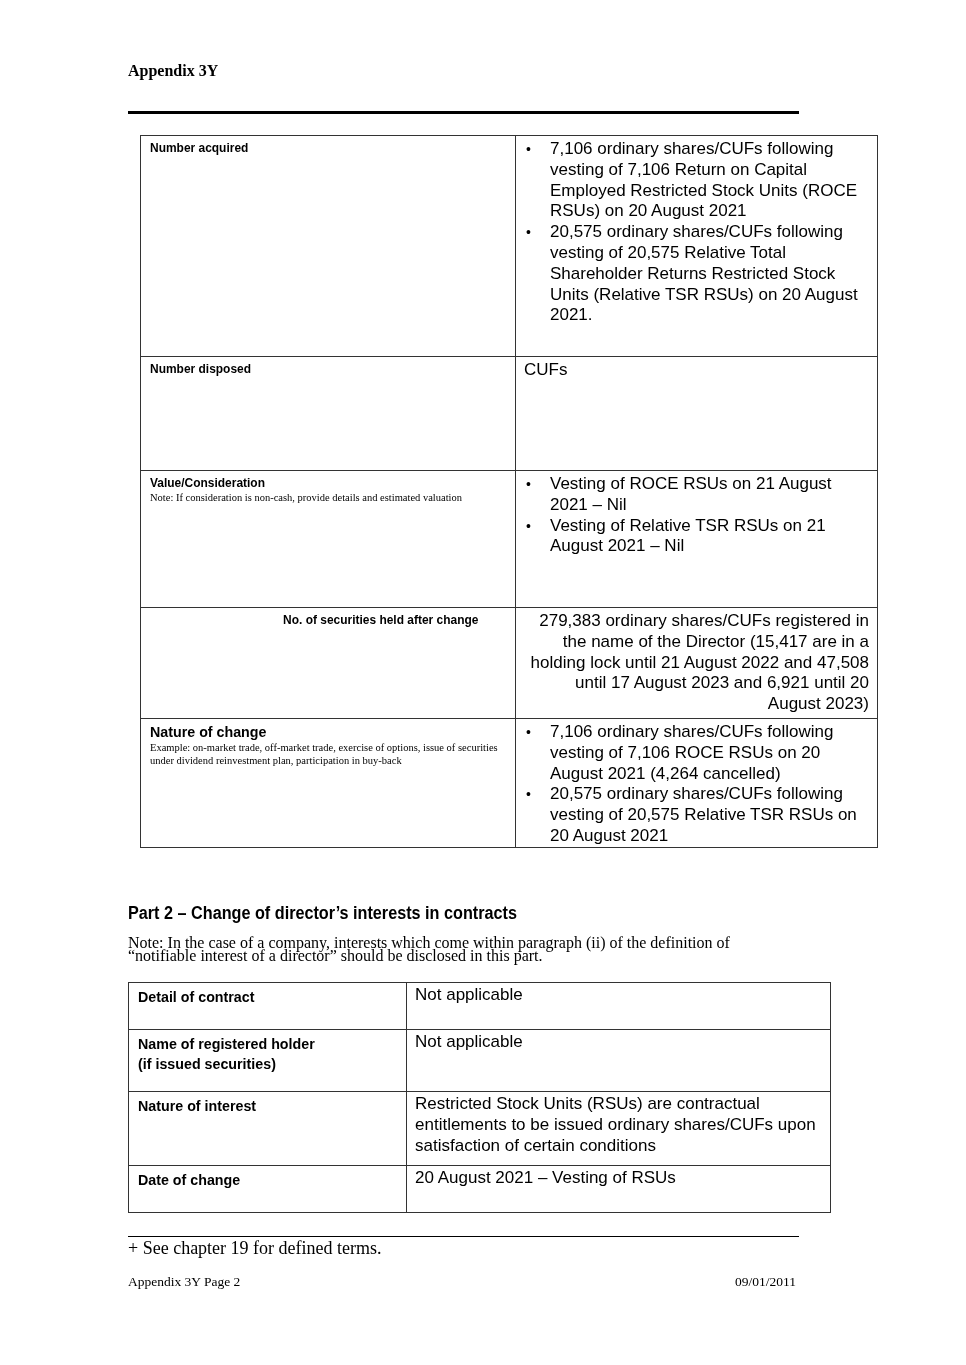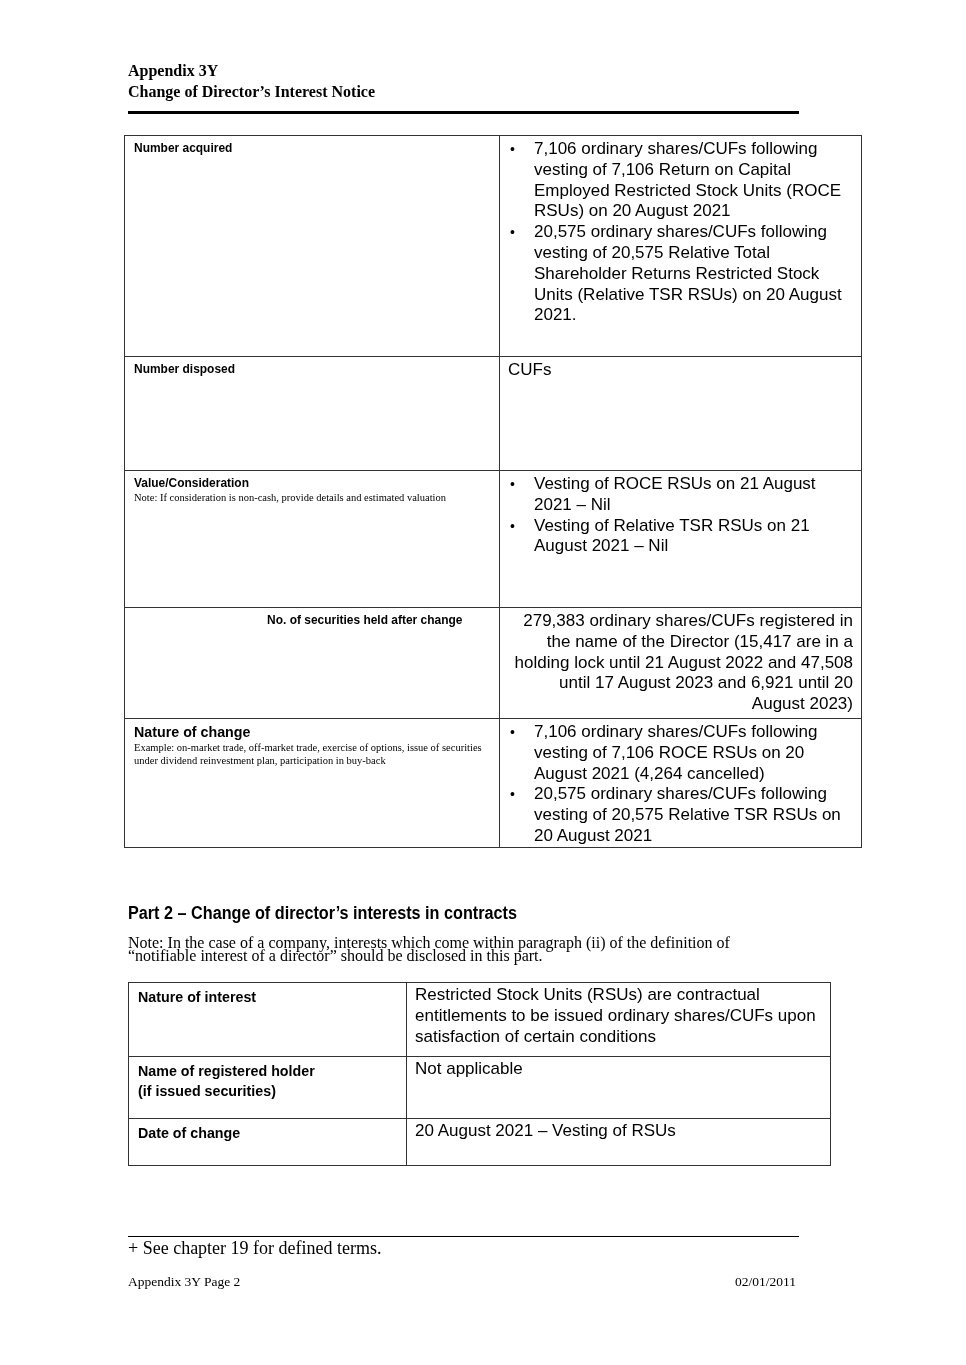--- a/index.html
+++ b/index.html
@@ -40,21 +40,21 @@
       position: absolute;
       border-collapse: collapse;
       table-layout: fixed;
     }
     table.grid td {
       border: 1px solid #333;
       vertical-align: top;
       padding: 0;
     }
     #table1 {
-      left: 124px;
+      left: 140px;
       top: 135px;
       width: 703px;
     }
     #table1 td.lab { width: 357px; padding: 4px 8px 0 9px; }
     #table1 td.val { width: 345px; padding: 3px 8px 0 8px; }
 
     .lab-title {
       font-family: "Liberation Sans", sans-serif;
       font-weight: bold;
       font-size: 13px;
@@ -156,21 +156,20 @@
       font-family: "Liberation Serif", serif;
       font-size: 13.5px;
       line-height: 16px;
     }
   </style>
 </head>
 <body>
 
 <div id="header">
   <div class="h-line">Appendix 3Y</div>
-  <div class="h-line">Change of Director’s Interest Notice</div>
 </div>
 <div id="header-rule"></div>
 
 <table id="table1" class="grid">
   <tbody>
       <tr style="height:221px;">
     <td class="lab">
       <div class="lab-title">Number acquired</div>
     </td>
     <td class="val">
@@ -221,44 +220,52 @@
     </td>
   </tr>
 </tbody>
   </table>
 
 <div id="part2-title">Part 2 – Change of director’s interests in contracts</div>
 <div id="part2-note">Note: In the case of a company, interests which come within paragraph (ii) of the definition of “notifiable interest of a director” should be disclosed in this part.</div>
 
 <table id="table2" class="grid">
   <tbody>
-  <tr style="height:74px;">
-    <td class="lab">
-      <div class="lab-title">Nature of interest</div>
-    </td>
-    <td class="val">
-      <div class="val-text">Restricted Stock Units (RSUs) are contractual entitlements to be issued ordinary shares/CUFs upon satisfaction of certain conditions</div>
+      <tr style="height:47px;">
+    <td class="lab">
+      <div class="lab-title">Detail of contract</div>
+    </td>
+    <td class="val">
+      <div class="val-text">Not applicable</div>
     </td>
   </tr>
   <tr style="height:62px;">
     <td class="lab">
       <div class="lab-title">Name of registered holder</div>
       <div class="lab-title">(if issued securities)</div>
     </td>
     <td class="val">
       <div class="val-text">Not applicable</div>
+    </td>
+  </tr>
+  <tr style="height:74px;">
+    <td class="lab">
+      <div class="lab-title">Nature of interest</div>
+    </td>
+    <td class="val">
+      <div class="val-text">Restricted Stock Units (RSUs) are contractual entitlements to be issued ordinary shares/CUFs upon satisfaction of certain conditions</div>
     </td>
   </tr>
   <tr style="height:47px;">
     <td class="lab">
       <div class="lab-title">Date of change</div>
     </td>
     <td class="val">
       <div class="val-text">20 August 2021 – Vesting of RSUs</div>
     </td>
   </tr>
 </tbody>
   </table>
 
 <div id="footer-rule"></div>
 <div id="footer-note">+ See chapter 19 for defined terms.</div>
 <div id="footer-page">Appendix 3Y Page 2</div>
-<div id="footer-date">02/01/2011</div>
+<div id="footer-date">09/01/2011</div>
 
 </body></html>

